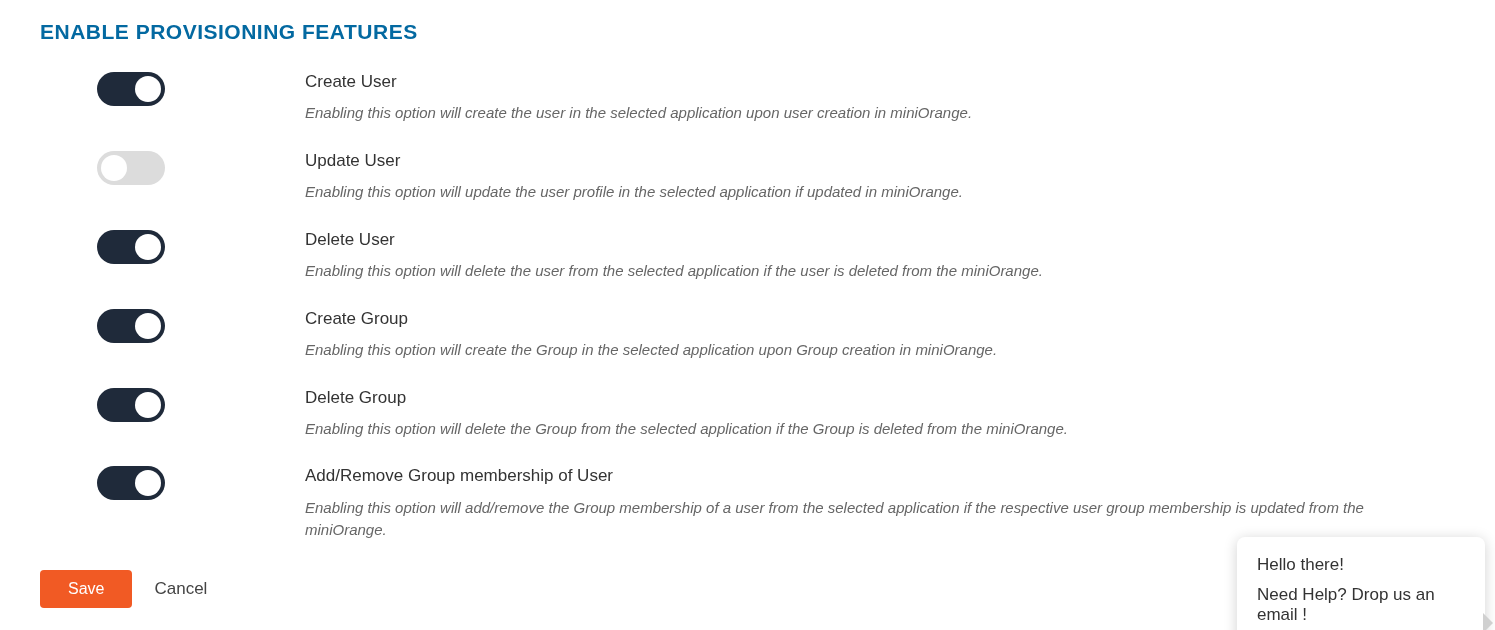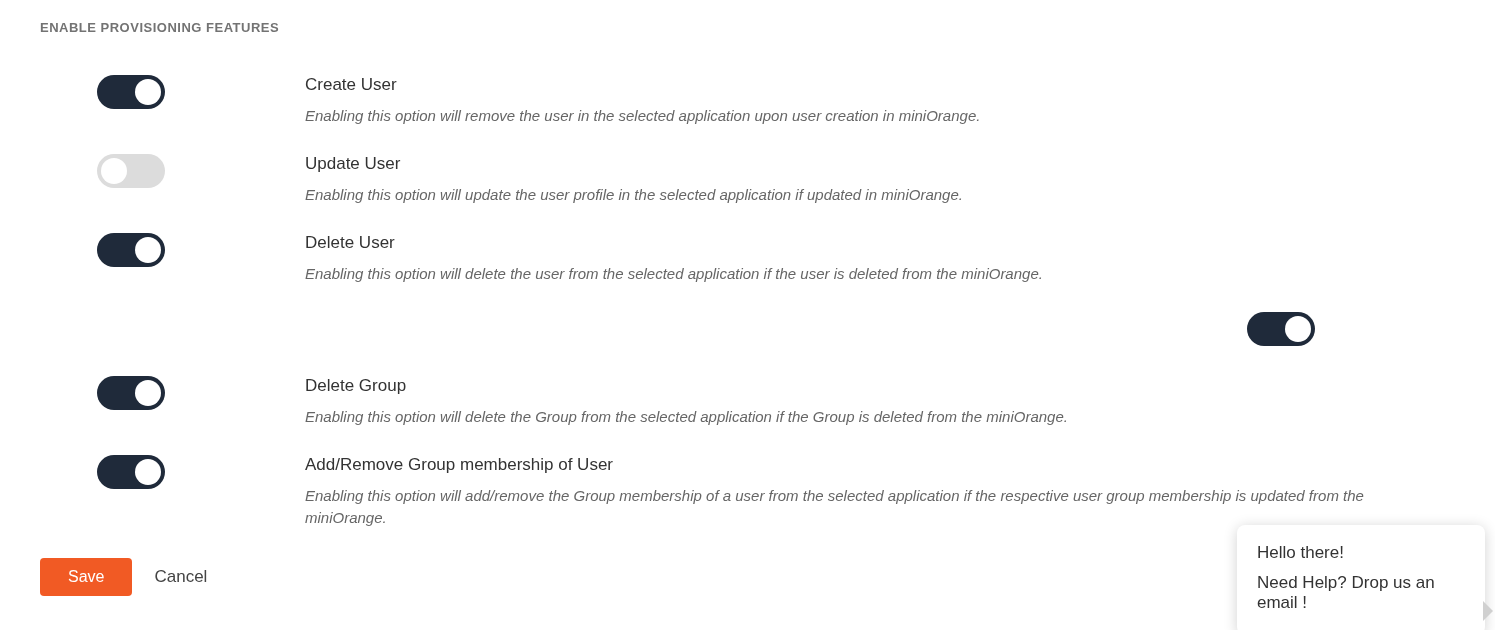--- a/index.html
+++ b/index.html
@@ -9,25 +9,25 @@
     font-family: "Segoe UI", -apple-system, Helvetica, Arial, sans-serif;
     background: #fff;
     color: #333;
     width: 1495px;
   }
   .page {
     padding: 20px 40px 40px 40px;
     position: relative;
   }
   .section-title {
-    font-size: 13px;
+    font-size: 21px;
     font-weight: 700;
     letter-spacing: 0.5px;
-    color: #737373;
-    margin-bottom: 40px;
+    color: #0369a1;
+    margin-bottom: 28px;
   }
   .features { }
   .feature-row {
     display: flex;
     align-items: flex-start;
     margin-bottom: 26px;
     justify-content: flex-end;
   }
   .toggle-col {
     width: 265px;
@@ -145,21 +145,21 @@
   <div class="section-title">ENABLE PROVISIONING FEATURES</div>
 
   <div class="features">
 
     <div class="feature-row">
       <div class="toggle-col">
         <div class="toggle on"><div class="knob"></div></div>
       </div>
       <div class="text-col">
         <div class="feat-title">Create User</div>
-        <div class="feat-desc">Enabling this option will remove the user in the selected application upon user creation in miniOrange.</div>
+        <div class="feat-desc">Enabling this option will create the user in the selected application upon user creation in miniOrange.</div>
       </div>
     </div>
 
     <div class="feature-row">
       <div class="toggle-col">
         <div class="toggle off"><div class="knob"></div></div>
       </div>
       <div class="text-col">
         <div class="feat-title">Update User</div>
         <div class="feat-desc">Enabling this option will update the user profile in the selected application if updated in miniOrange.</div>
@@ -172,20 +172,24 @@
       </div>
       <div class="text-col">
         <div class="feat-title">Delete User</div>
         <div class="feat-desc">Enabling this option will delete the user from the selected application if the user is deleted from the miniOrange.</div>
       </div>
     </div>
 
     <div class="feature-row">
       <div class="toggle-col">
         <div class="toggle on"><div class="knob"></div></div>
+      </div>
+      <div class="text-col">
+        <div class="feat-title">Create Group</div>
+        <div class="feat-desc">Enabling this option will create the Group in the selected application upon Group creation in miniOrange.</div>
       </div>
     </div>
 
     <div class="feature-row">
       <div class="toggle-col">
         <div class="toggle on"><div class="knob"></div></div>
       </div>
       <div class="text-col">
         <div class="feat-title">Delete Group</div>
         <div class="feat-desc">Enabling this option will delete the Group from the selected application if the Group is deleted from the miniOrange.</div>

